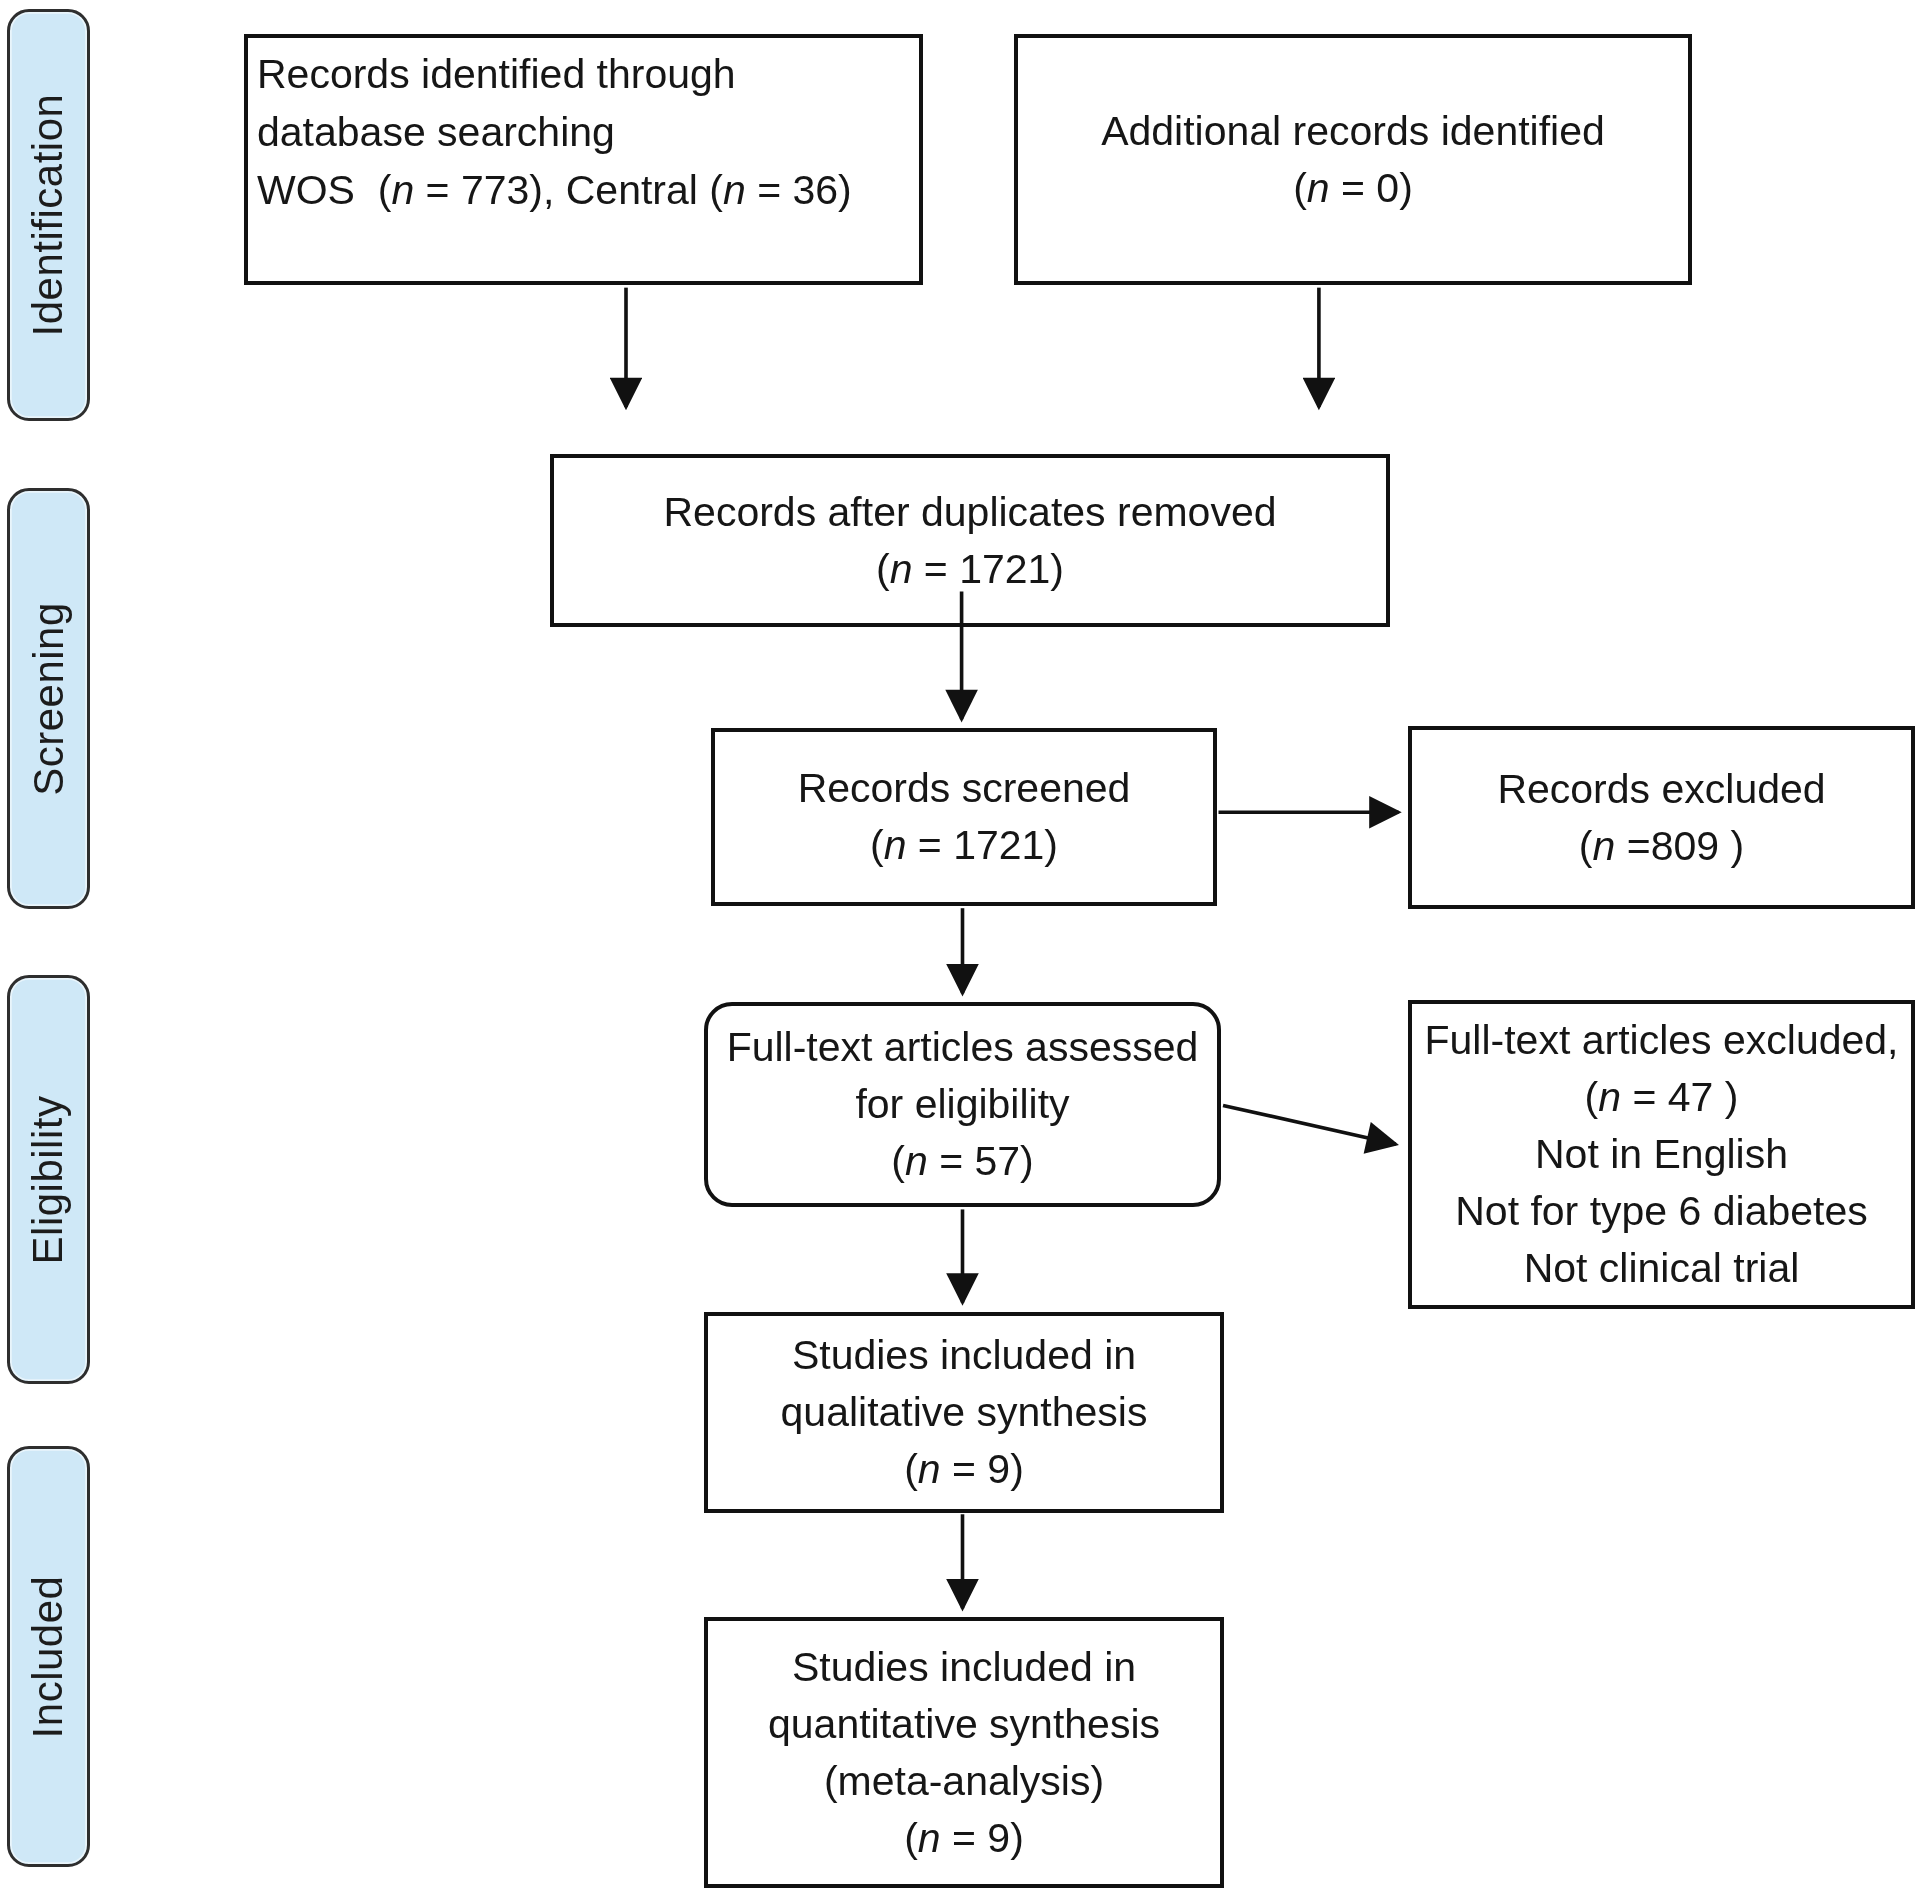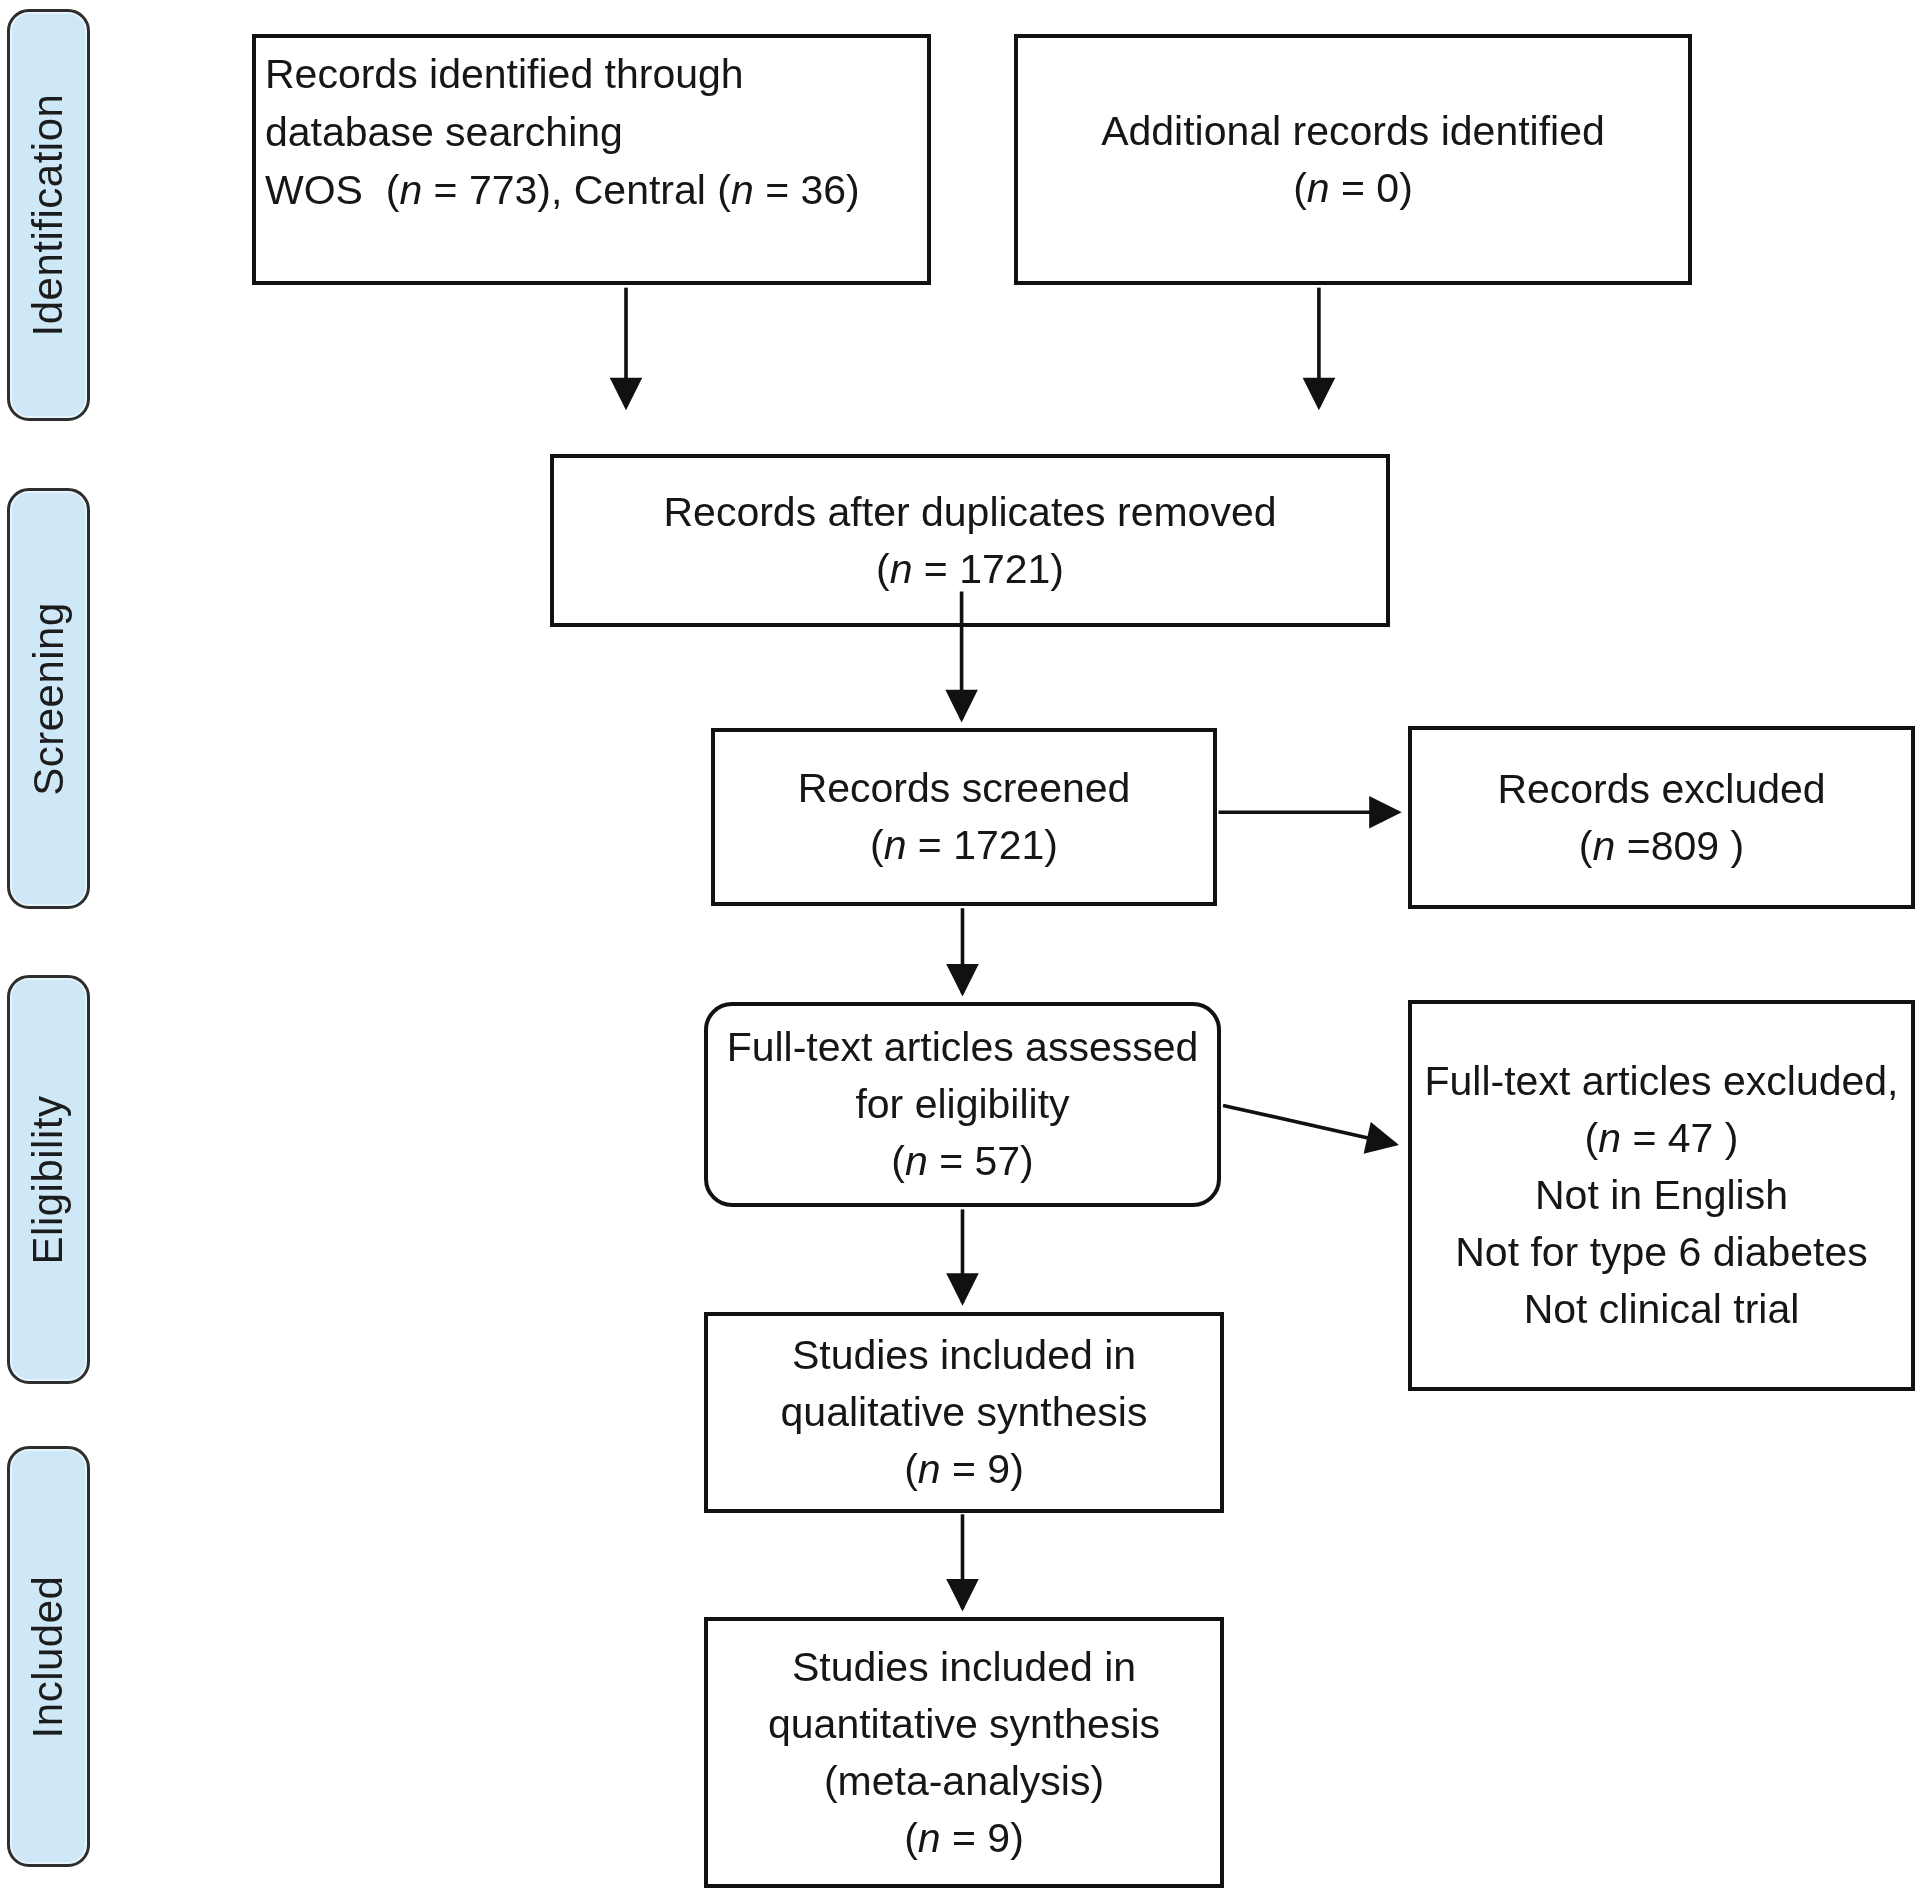--- a/index.html
+++ b/index.html
@@ -42,30 +42,30 @@
     position:absolute;
     background:var(--box-fill);
     border:4.5px solid var(--box-border);
     box-sizing:border-box;
     display:flex;flex-direction:column;justify-content:center;
     font-size:41px;line-height:57px;
     text-align:center;
     padding:9px 9px;
   }
   .box .line{white-space:pre-wrap;}
-  .box.align-left{text-align:left;justify-content:flex-start;padding:7.2px 5.4px 7.2px 9px;line-height:58px;margin-left:8px;}
+  .box.align-left{text-align:left;justify-content:flex-start;padding:7.2px 5.4px 7.2px 9px;line-height:58px;}
   .box i{font-style:italic;}
 
   #box-records-identified{left:244px;top:34px;width:679px;height:251px;}
   #box-additional-records{left:1014px;top:34px;width:678px;height:251px;}
   #box-duplicates-removed{left:550px;top:417px;width:840px;height:173px;margin-top:37px;}
   #box-records-screened{left:711px;top:728px;width:506px;height:178px;}
   #box-records-excluded{left:1408px;top:726px;width:507px;height:183px;}
   #box-fulltext-assessed{left:704px;top:1002px;width:517px;height:205px;border-radius:28px;}
-  #box-fulltext-excluded{left:1408px;top:1000px;width:507px;height:391px;}
+  #box-fulltext-excluded{left:1408px;top:1000px;width:507px;height:309px;}
   #box-qualitative{left:704px;top:1312px;width:520px;height:201px;}
   #box-quantitative{left:704px;top:1617px;width:520px;height:271px;}
 
   
   #arrows{position:absolute;left:0;top:0;width:1925px;height:1896px;pointer-events:none;}
   #arrows line{stroke:var(--box-border);stroke-width:4;}
 </style>
 </head>
 <body>
 

